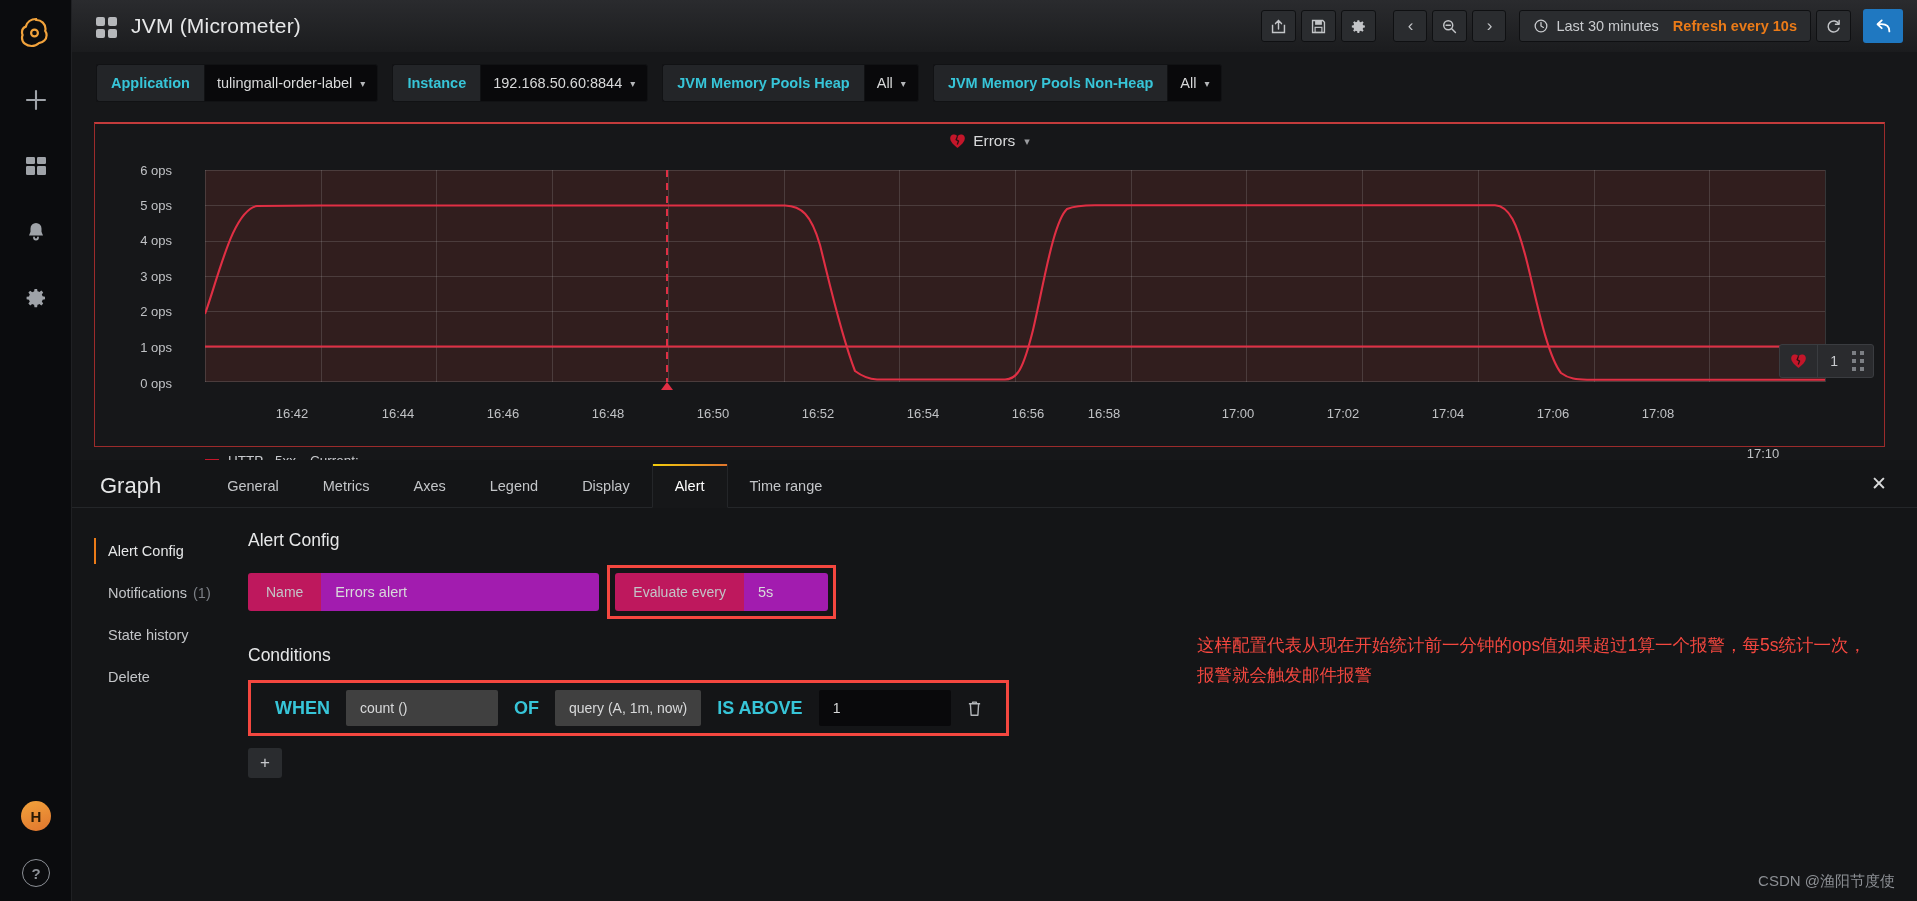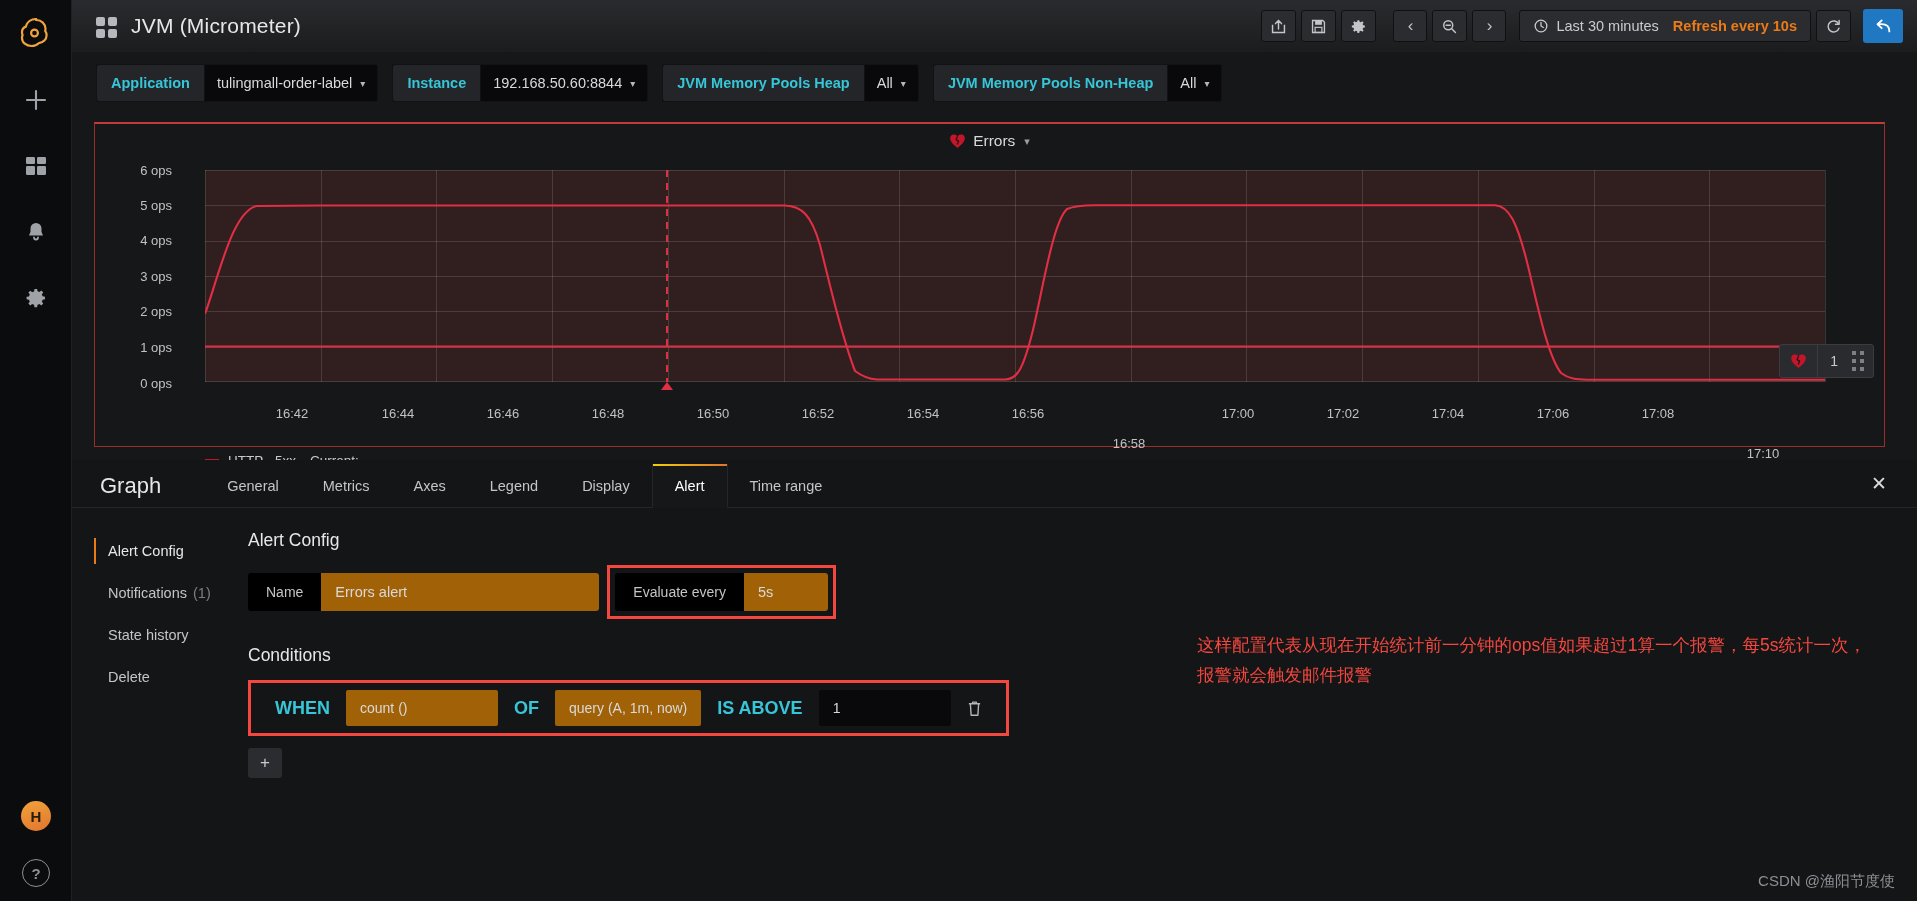--- a/index.html
+++ b/index.html
@@ -146,34 +146,34 @@
   #alert-side { width: 150px; padding-left: 22px; }
   .side-item { height: 42px; display:flex; align-items:center; font-size: 14.5px; color:#c3c5c8; cursor:pointer; padding-left: 14px; position:relative; white-space:nowrap; }
   .side-item.active { color:#e6e7e8; }
   .side-item.active::before { content:""; position:absolute; left:0; top:8px; bottom:8px; width:2px; background:#eb7b18; }
   .side-count { color:#7b7f85; margin-left: 6px; }
 
   #alert-main { flex:1; position:relative; padding-left: 26px; }
   .sec-title { font-size: 17.5px; color:#e6e7e8; margin-bottom: 14px; }
   .row { display:flex; align-items:center; }
   .field-label {
-    background:#000000; height: 38px; display:flex; align-items:center;
+    background:#be185d; height: 38px; display:flex; align-items:center;
     padding: 0 18px; font-size: 14px; color:#c3c5c8; border-radius: 3px 0 0 3px; white-space:nowrap;
   }
   .field-input {
-    background:#a16207; height: 38px; display:flex; align-items:center;
+    background:#a21caf; height: 38px; display:flex; align-items:center;
     padding: 0 14px; font-size: 14.5px; color:#d8d9da; border-radius: 0 3px 3px 0;
   }
   #name-field .field-input { width: 278px; }
   #eval-box { border: 3px solid #f4473f; padding: 5px; display:flex; margin-left: 8px; }
   #eval-box .field-input { width: 84px; }
   #conditions-title { margin-top: 26px; }
   #cond-box { border: 3px solid #f4473f; padding: 7px 8px; display:inline-flex; align-items:center; }
   .kw { color:#37c5d8; font-size: 18px; font-weight: bold; padding: 0 16px; height:36px; display:flex; align-items:center; white-space:nowrap; }
-  .pill { background:#a16207; height: 36px; display:flex; align-items:center; padding: 0 14px; font-size: 14px; color:#d8d9da; border-radius: 2px; white-space:nowrap; }
+  .pill { background:#404040; height: 36px; display:flex; align-items:center; padding: 0 14px; font-size: 14px; color:#d8d9da; border-radius: 2px; white-space:nowrap; }
   .pill.dark { background:#09090b; }
   #cond-del { padding: 0 16px; height: 36px; display:flex; align-items:center; color:#b2b5b9; cursor:pointer; }
   #add-cond {
     margin-top: 12px; width: 34px; height: 30px; background:#2a2c2f; border-radius: 3px;
     display:flex; align-items:center; justify-content:center; color:#c8cace; font-size: 17px; cursor:pointer;
   }
 
   #annotation { position:absolute; left: 975px; top: 100px; width: 930px; color:#f4473f; font-size: 17.5px; line-height: 30px; }
 
   #watermark { position:absolute; right: 22px; bottom: 10px; color:#8c8f94; font-size: 15px; }
@@ -372,21 +372,21 @@
       </svg>
 
       <div class="xlabel" style="left:197px;">16:42</div>
       <div class="xlabel" style="left:303px;">16:44</div>
       <div class="xlabel" style="left:408px;">16:46</div>
       <div class="xlabel" style="left:513px;">16:48</div>
       <div class="xlabel" style="left:618px;">16:50</div>
       <div class="xlabel" style="left:723px;">16:52</div>
       <div class="xlabel" style="left:828px;">16:54</div>
       <div class="xlabel" style="left:933px;">16:56</div>
-      <div class="xlabel" style="left:1034px;margin-top:30px;">16:58</div>
+      <div class="xlabel" style="left:1009px;">16:58</div>
       <div class="xlabel" style="left:1143px;">17:00</div>
       <div class="xlabel" style="left:1248px;">17:02</div>
       <div class="xlabel" style="left:1353px;">17:04</div>
       <div class="xlabel" style="left:1458px;">17:06</div>
       <div class="xlabel" style="left:1563px;">17:08</div>
       <div class="xlabel" style="left:1668px;margin-top:40px;">17:10</div>
 
       <div style="position:absolute; left:566px; top:224px; width:0; height:0; border-left:6px solid transparent; border-right:6px solid transparent; border-bottom:8px solid #e02f44;"></div>
 
       <div id="legend">

